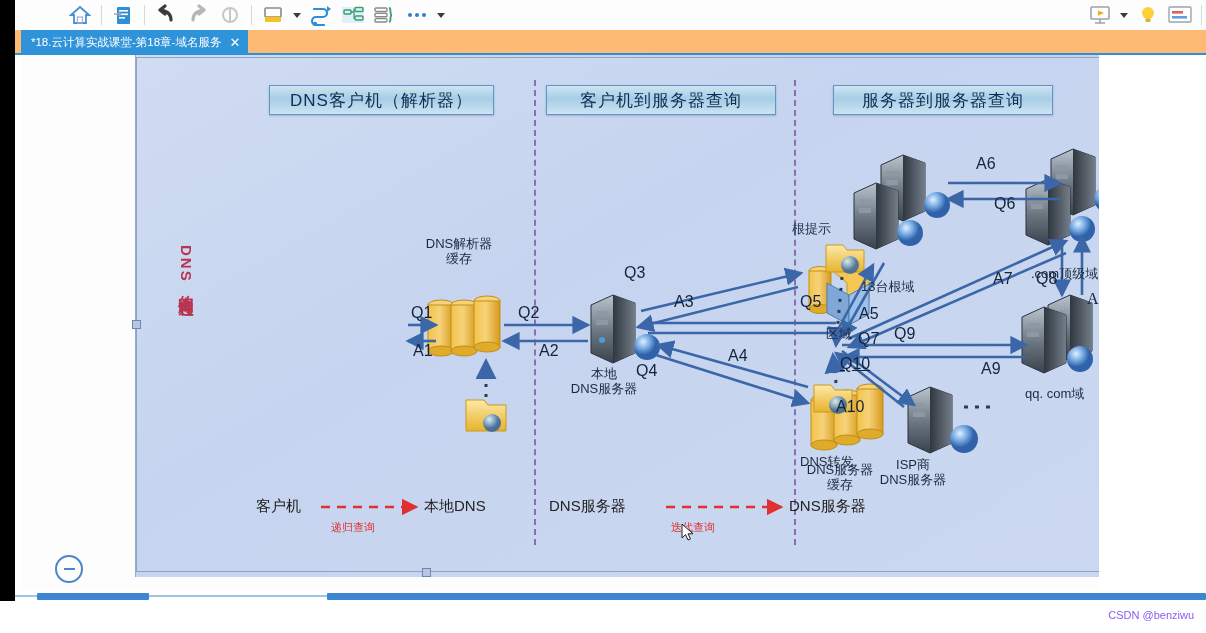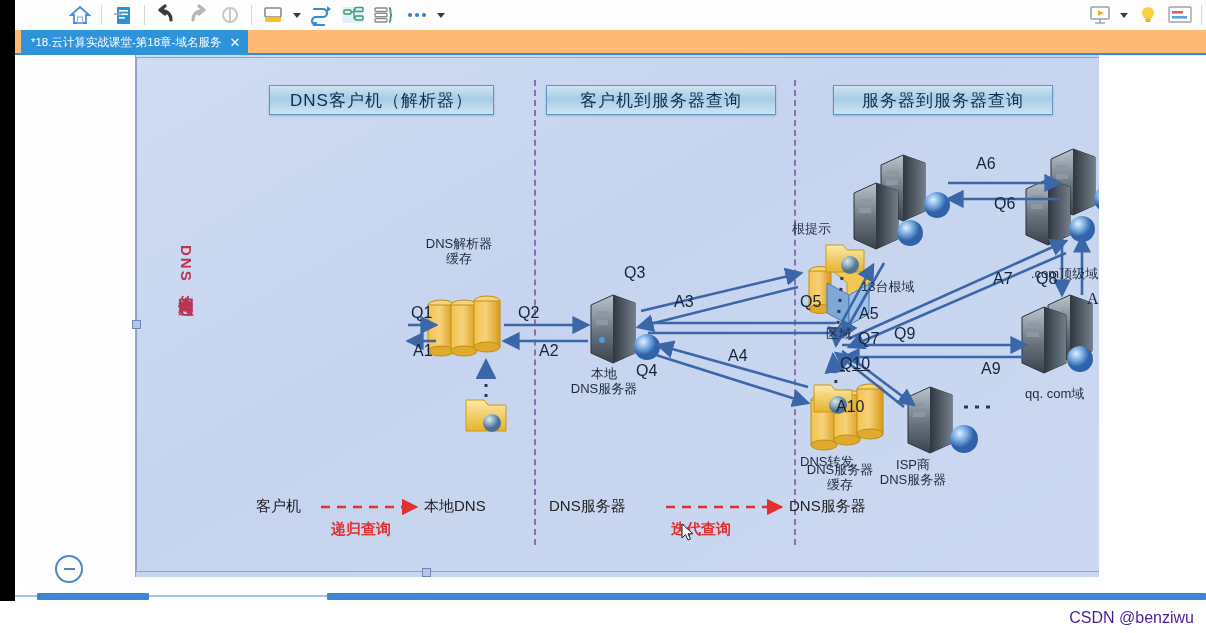--- a/index.html
+++ b/index.html
@@ -65,37 +65,37 @@
        border-bottom:1px solid #8fb9d3;text-shadow:0 1px 1px rgba(0,0,0,.35);}
   .browserbox .row:last-child{border-bottom:none;}
 
   
   .lbl{position:absolute;color:#1b2a3d;font-size:13px;line-height:1.15;white-space:nowrap;}
   .lbl.c{text-align:center;}
   .qlbl{position:absolute;color:#13243a;font-size:16px;font-weight:500;white-space:nowrap;}
 
   
   .legtext{position:absolute;color:#222;font-size:15px;white-space:nowrap;}
-  .legred{position:absolute;color:#e03030;font-size:15px;font-weight:bold;white-space:nowrap;}
+  .legred{position:absolute;color:#e03030;font-size:11px;font-weight:normal;white-space:nowrap;}
 
   
   .svgholder{position:absolute;left:0;top:0;width:1018px;height:522px;pointer-events:none;}
 
   
   .collapse{position:absolute;left:55px;top:555px;width:24px;height:24px;border:2px solid #4a86c8;
             border-radius:50%;display:flex;align-items:center;justify-content:center;cursor:pointer;}
   .collapse i{display:block;width:11px;height:2px;background:#4a86c8;}
 
   
   .hscroll{position:absolute;left:15px;top:592px;width:1191px;height:9px;background:#fff;}
   .hscroll .thumb{position:absolute;top:1px;height:7px;background:#3f86d2;border-radius:1px;cursor:pointer;}
   .hscroll .track{position:absolute;left:0;top:3px;width:100%;height:2px;background:#9ec3e8;}
 
   .statusbar{position:absolute;left:0;top:601px;width:1206px;height:32px;background:#fff;}
-  .watermark{position:absolute;right:12px;top:609px;color:#4c1d95;font-size:16px;}
+  .watermark{position:absolute;right:12px;top:609px;color:#8b5cf6;font-size:11px;}
 </style>
 </head>
 <body>
 
 <div class="gutter"></div>
 
 <div class="toolbar">
 
   <div class="tbtn">
     <svg width="22" height="20" viewBox="0 0 22 20">

